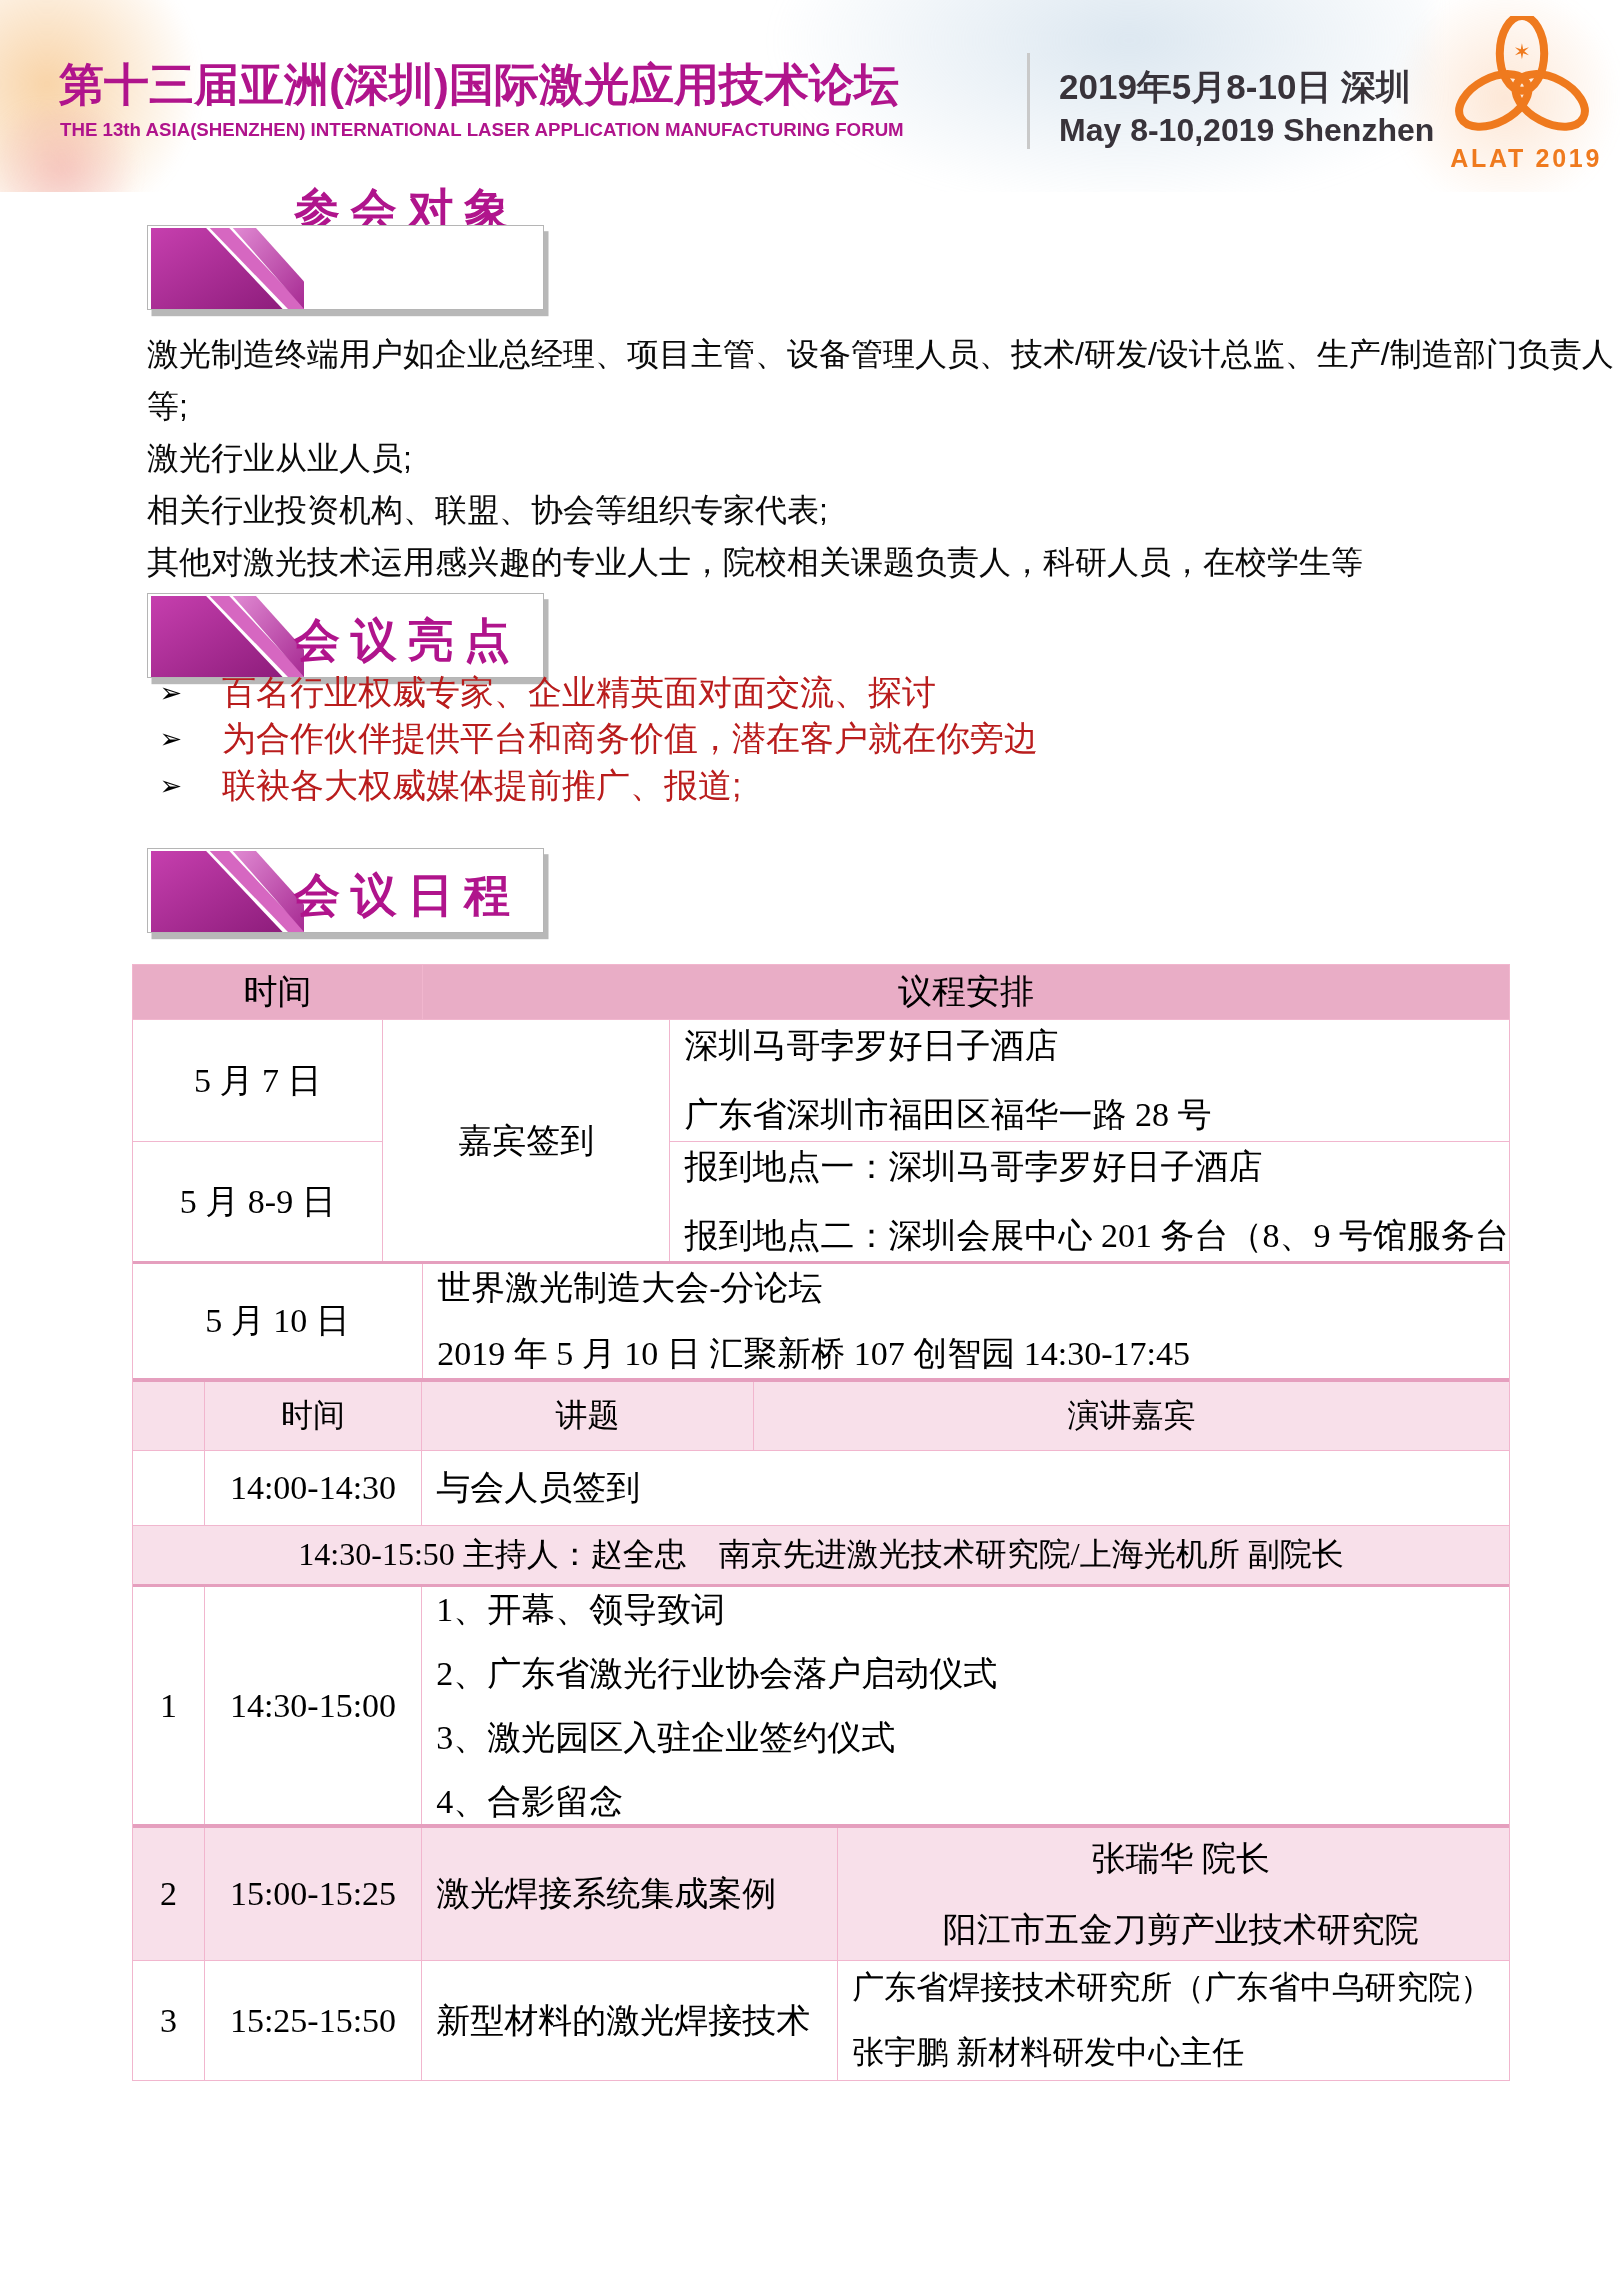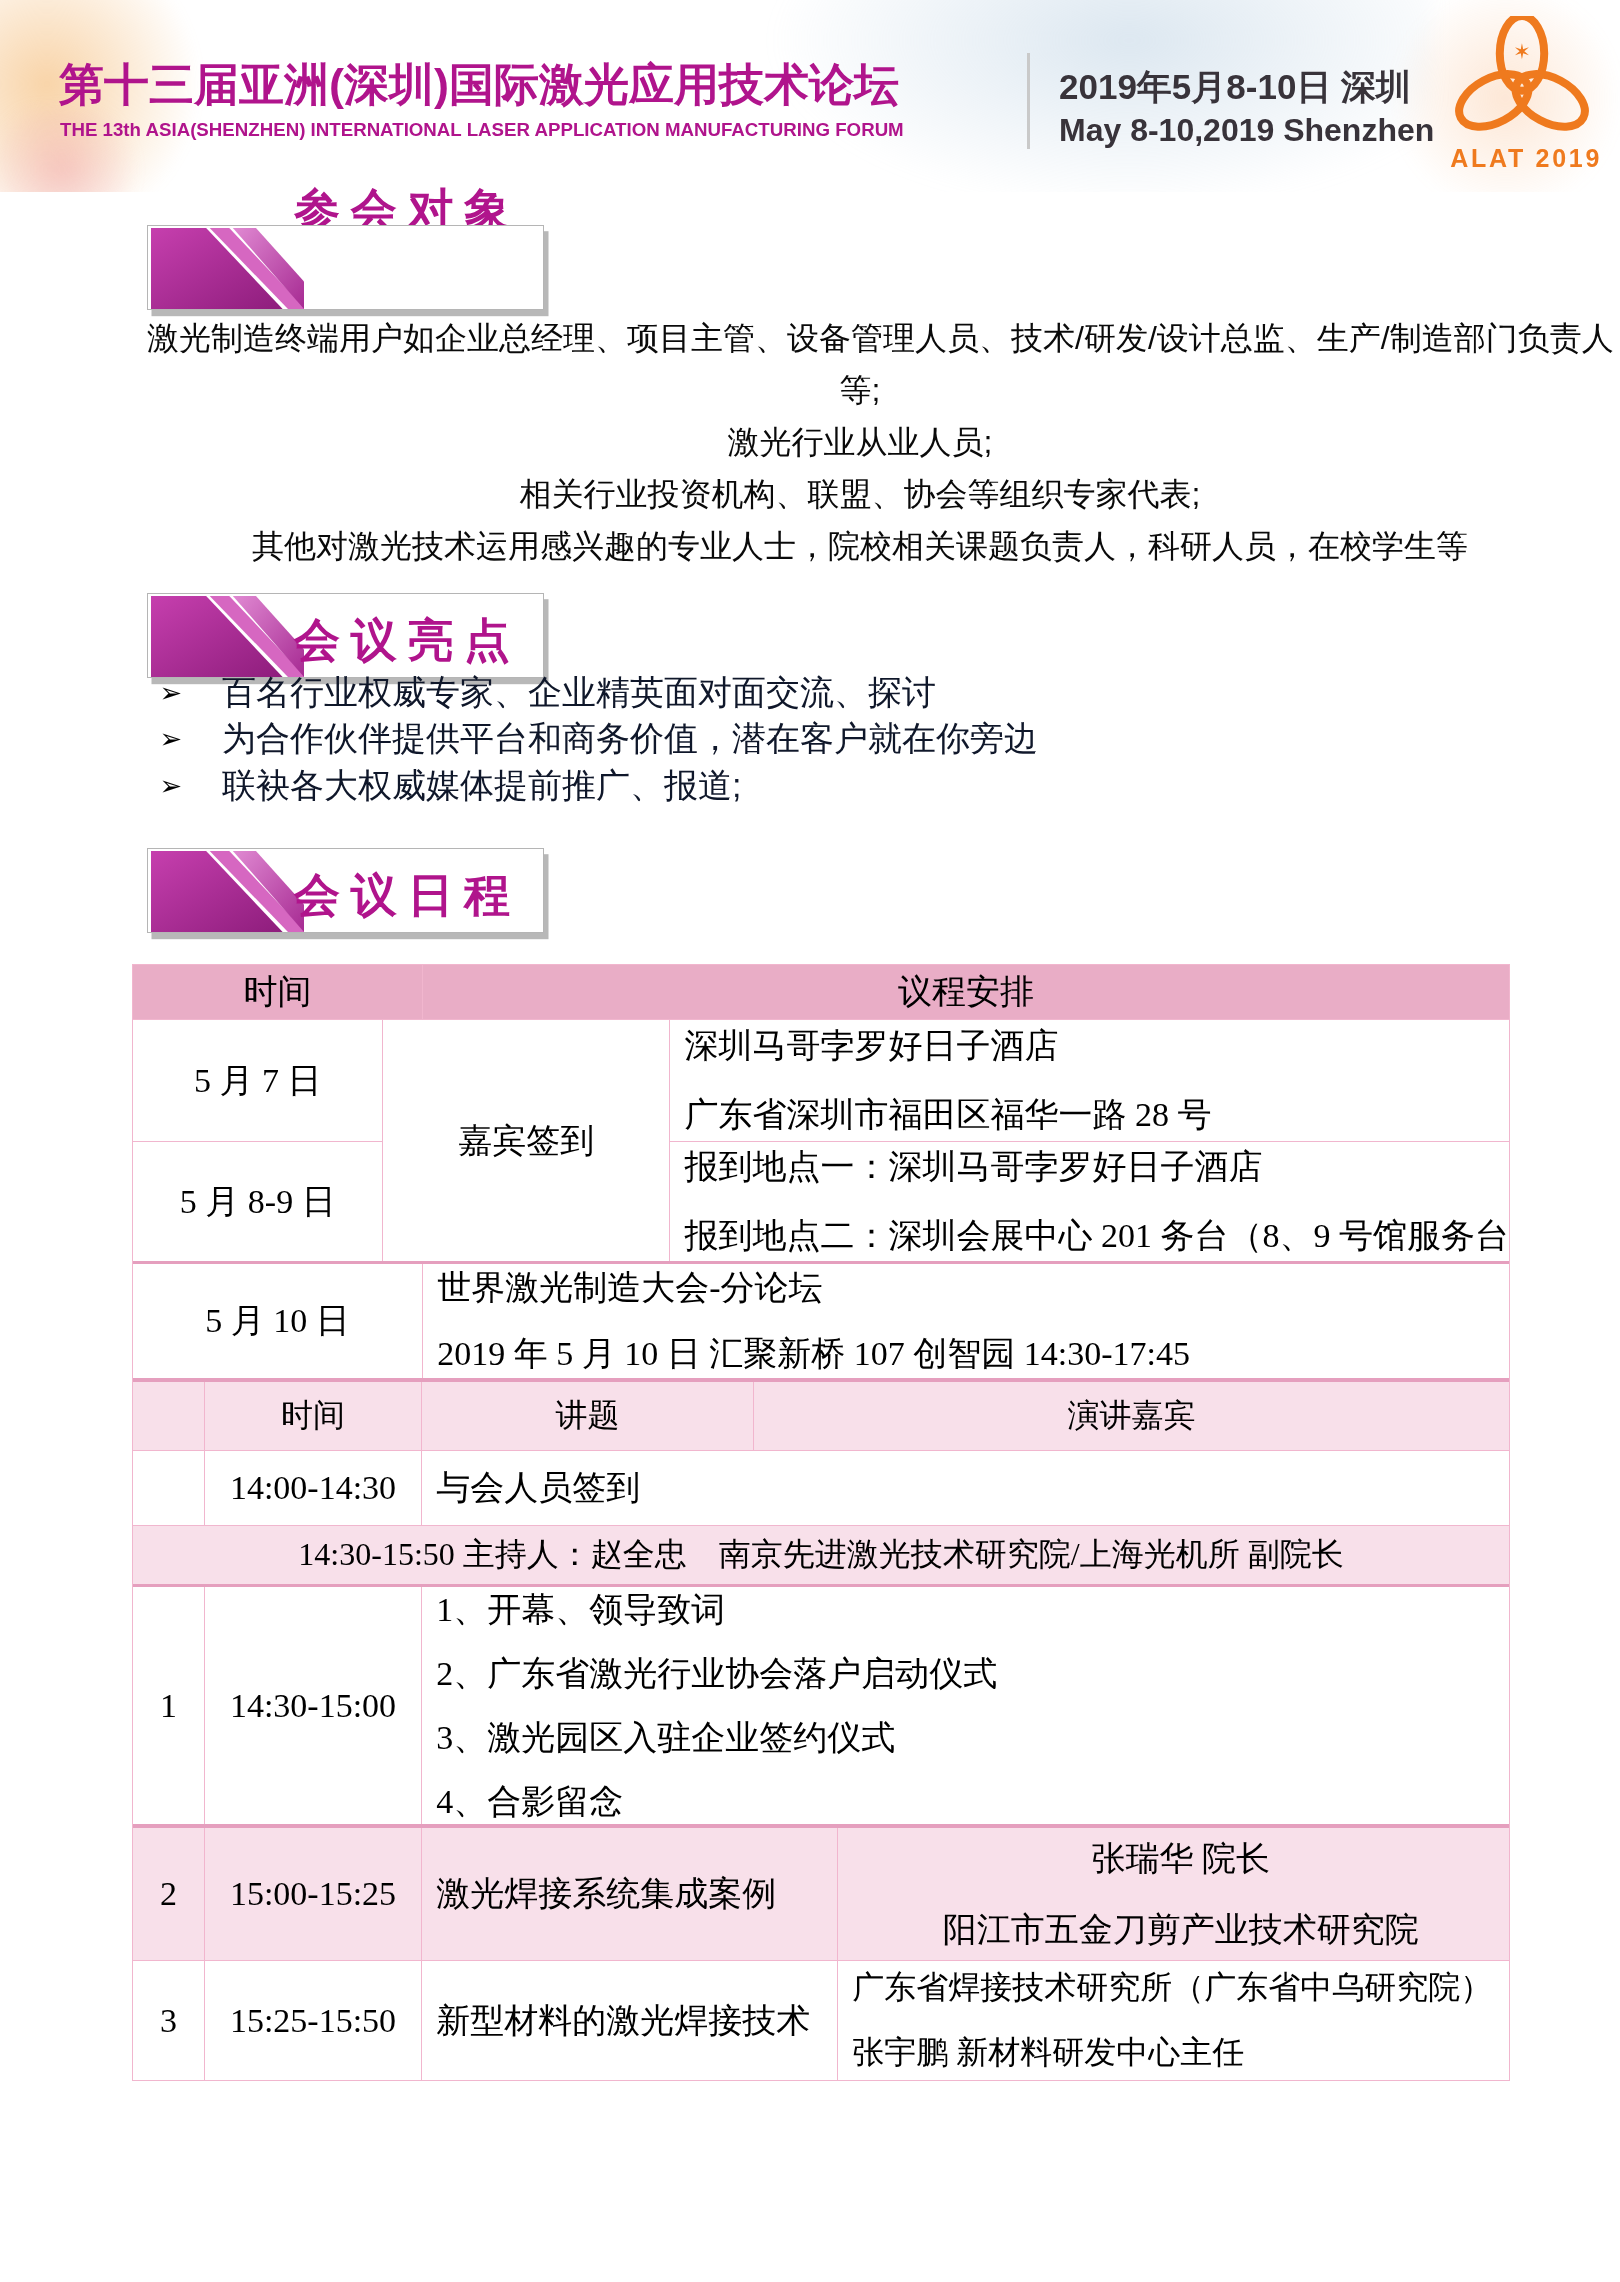--- a/index.html
+++ b/index.html
@@ -16,21 +16,21 @@
   
   .secbox{position:absolute;width:397px;height:85px;background:#fff;border:0.9px solid #b5b5b5;
           box-shadow:4.5px 6.2px 0 rgba(125,125,125,.55);}
   .sectitle{position:absolute;color:var(--magenta);font-weight:800;font-size:46px;letter-spacing:10.7px;
             font-family:"Liberation Sans","DejaVu Sans",sans-serif;white-space:nowrap;}
   .chev{position:absolute;left:2.7px;top:1.8px;}
   
   .para-line{height:52px;line-height:52px;font-size:32px;color:#0a0a0a;white-space:nowrap;}
   .bullet-row{position:absolute;display:flex;align-items:center;height:46px;}
   .bullet-glyph{font-size:27px;color:#000;width:75px;padding-left:12.5px;}
-  .bullet-text{font-size:34px;color:#0f172a;white-space:nowrap;}
+  .bullet-text{font-size:34px;color:#b91c1c;white-space:nowrap;}
   
   #sched{position:absolute;left:132px;top:964px;width:1378px;border:1.8px solid var(--bpink);
          font-family:"Liberation Serif","DejaVu Serif",serif;font-size:34px;color:#000;background:#fff;}
   .trow{display:flex;width:100%;}
   .bb2{border-bottom:1.8px solid var(--bpink);}
   .bb4{border-bottom:3.6px solid var(--bpink2);}
   .bb5{border-bottom:4.5px solid var(--bpink2);}
   .br{border-right:1.8px solid var(--bpink);}
   .cell{display:flex;align-items:center;}
   .ctr{justify-content:center;text-align:right;}
@@ -86,21 +86,21 @@
 
   <div class="sectitle" style="left:294px;top:180px;">参会对象</div>
   <div class="secbox" style="left:147px;top:225px;">
     <svg class="chev" width="153" height="81" viewBox="0 0 172 91">
       <polygon points="0,0 62,0 148,91 0,91" fill="url(#gchev)"></polygon>
       <polygon points="66,0 88,0 174,91 154,91" fill="#d667c1"></polygon>
       <polygon points="92,0 118,0 172,60 172,91" fill="url(#gchev2)"></polygon>
     </svg>
   </div>
 
-  <div class="abs" style="left:147px;top:312px;width:1426px;text-align:center;">
+  <div class="abs" style="left:147px;top:328px;width:1426px;">
     <div class="para-line">激光制造终端用户如企业总经理、项目主管、设备管理人员、技术/研发/设计总监、生产/制造部门负责人</div>
     <div class="para-line">等;</div>
     <div class="para-line">激光行业从业人员;</div>
     <div class="para-line">相关行业投资机构、联盟、协会等组织专家代表;</div>
     <div class="para-line">其他对激光技术运用感兴趣的专业人士，院校相关课题负责人，科研人员，在校学生等</div>
   </div>
 
   <div class="secbox" style="left:147px;top:593px;">
     <svg class="chev" width="153" height="81" viewBox="0 0 172 91">
       <polygon points="0,0 62,0 148,91 0,91" fill="url(#gchev)"></polygon>

